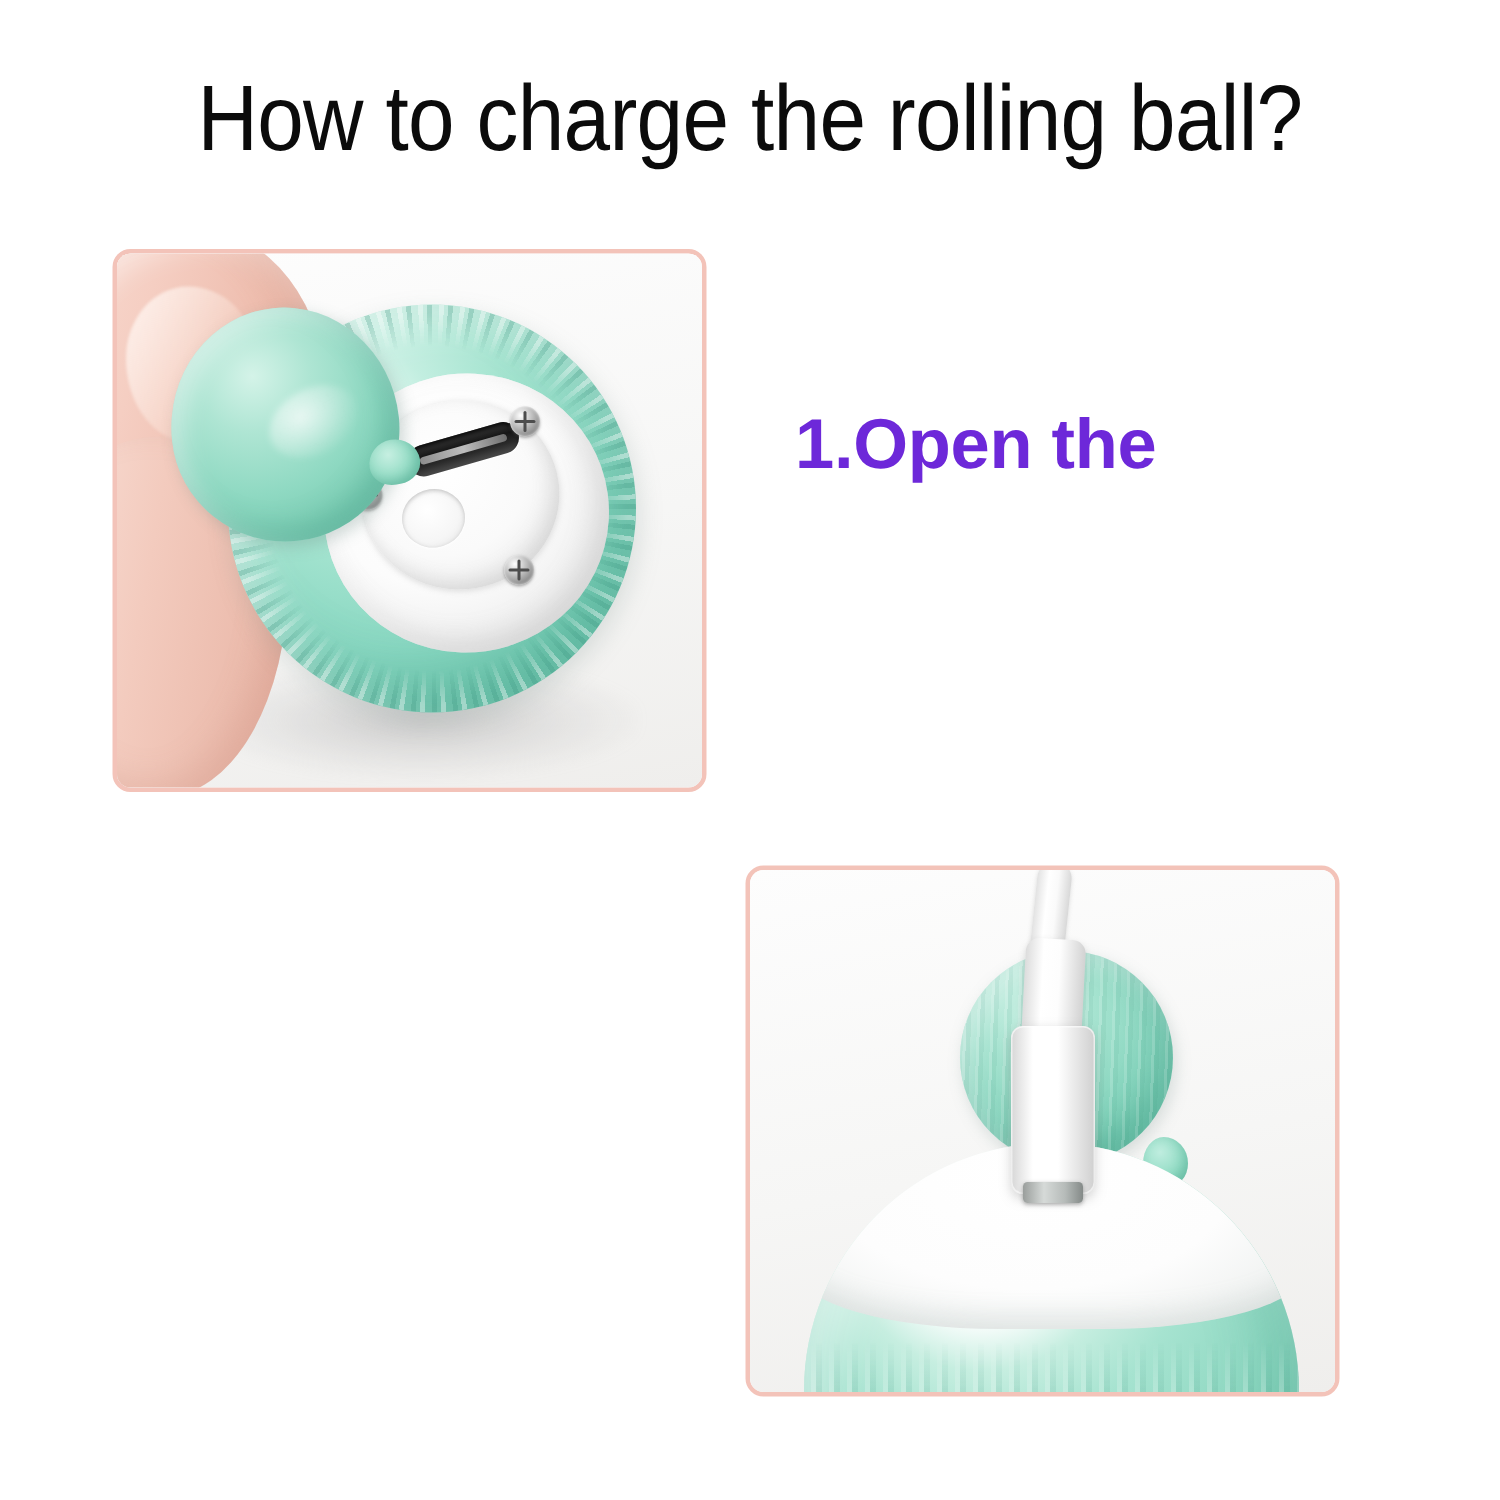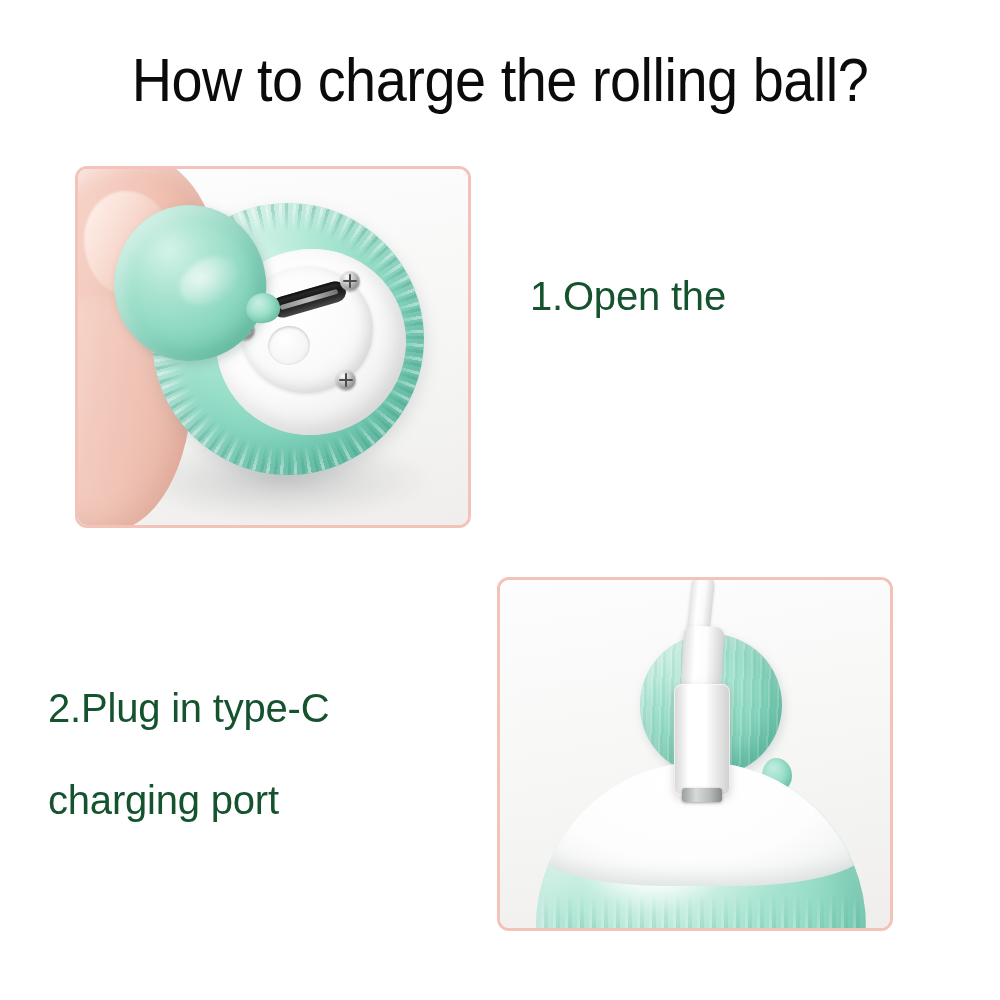--- a/index.html
+++ b/index.html
@@ -352,25 +352,25 @@
     left: 182px; top: 208px;
     width: 40px; height: 14px;
     border-radius: 3px;
     background: linear-gradient(90deg, #9a9e9c 0%, #d6dad8 35%, #b6bbb9 70%, #848a88 100%);
     box-shadow: 0 1px 3px rgba(90,90,90,0.5);
   }
 
   
   .caption {
     position: absolute;
-    color: #14532d;
+    color: #6d28d9;
     font-family: "Liberation Sans", sans-serif;
-    font-size: 40px;
+    font-size: 47px;
     line-height: 92px;
-    font-weight: 400;
+    font-weight: 700;
     letter-spacing: -0.2px;
     white-space: nowrap;
   }
   #caption-1 { left: 530px; top: 250px; }
   #caption-2 { left: 48px;  top: 662px; }
   .caption .line { display: block; }
 </style>
 </head>
 <body>
 
@@ -410,24 +410,20 @@
       </div>
       <div id="p1-cover-nub"></div>
 
     </div>
   </div>
 
   <div class="caption" id="caption-1">
     <span class="line">1.Open the</span>
   </div>
 
-  <div class="caption" id="caption-2">
-    <span class="line">2.Plug in type-C</span>
-    <span class="line">charging port</span>
-  </div>
 
   <div class="photo-panel" id="panel-2">
     <div class="photo-inner">
 
       <div id="p2-shadow"></div>
 
       <div id="p2-cover">
         <div id="p2-cover-ribs"></div>
       </div>
       <div id="p2-cover-tab"></div>

